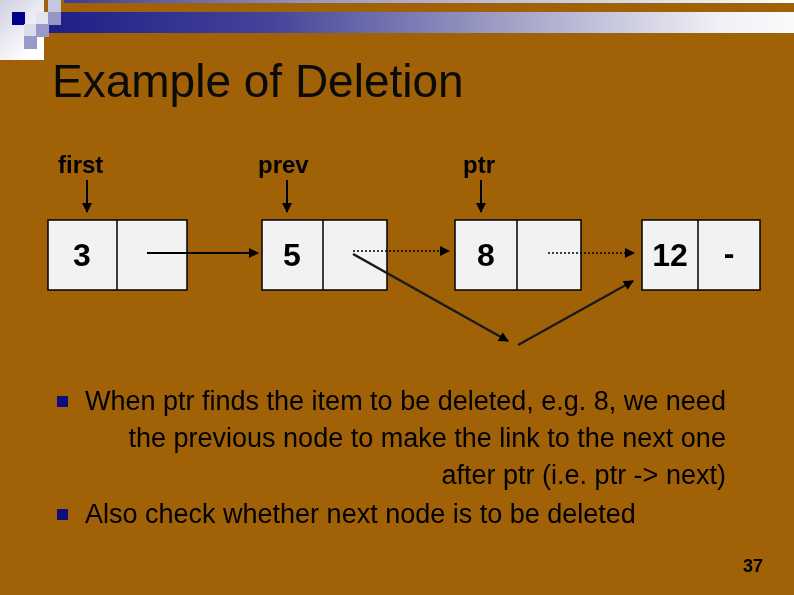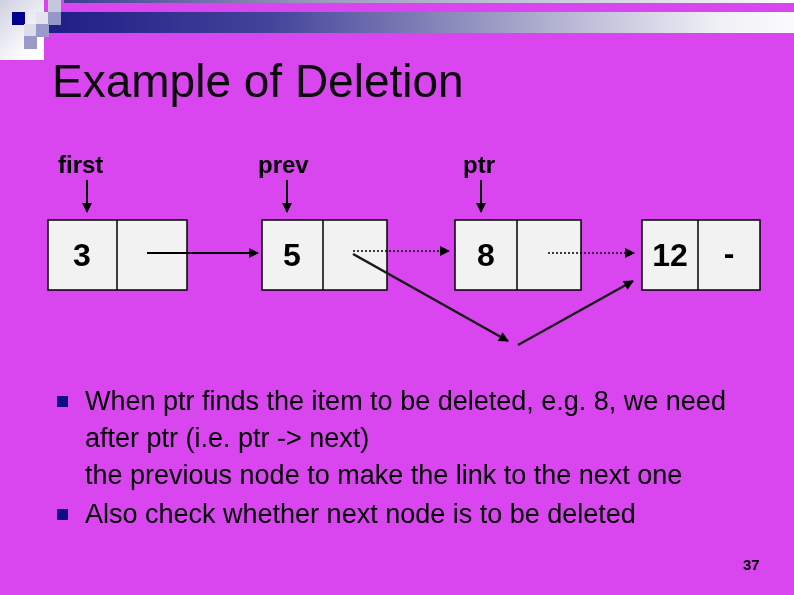--- a/index.html
+++ b/index.html
@@ -1,18 +1,18 @@
 <!DOCTYPE html>
 <html><head>
 <meta charset="utf-8">
 <style>
   html,body{margin:0;padding:0;}
   body{width:794px;height:595px;overflow:hidden;background:#ffffff;
        font-family:"Liberation Sans", sans-serif;color:#000;}
-  .slide{position:relative;width:794px;height:595px;background:#d946ef;}
+  .slide{position:relative;width:794px;height:595px;background:#a16207;}
 
   
   .top-thin-line{position:absolute;left:64px;top:0;width:730px;height:3px;
     background:linear-gradient(to right,#3c3c92 0%,#9a9abe 35%,#f4f4f8 95%,#ffffff 100%);}
   .corner-wash{position:absolute;left:0;top:0;width:44px;height:60px;
     background:linear-gradient(135deg,#cfcfe2 0%,#ffffff 80%);}
   .top-bar{position:absolute;left:48px;top:12px;width:746px;height:21px;
     background:linear-gradient(to right,#1e1e86 0%,#44449a 30%,#9c9cc4 60%,#f0f0f6 90%,#fbfbfd 100%);}
   .sq{position:absolute;width:13px;height:13px;}
   .sq-navy{left:12px;top:12px;background:#00008c;}
@@ -31,31 +31,31 @@
   svg.diagram{position:absolute;left:0;top:0;width:794px;height:595px;}
   .node-rect{fill:#f2f2f2;stroke:#000;stroke-width:1.5;}
   .node-divider{stroke:#000;stroke-width:1.5;}
   .node-value{font-family:"Liberation Sans", sans-serif;font-size:32px;font-weight:bold;fill:#000;}
   .ptr-label{font-family:"Liberation Sans", sans-serif;font-size:24px;font-weight:bold;fill:#000;}
   .arrow-solid{stroke:#000;stroke-width:2;fill:none;}
   .arrow-thick{stroke:#1a1a1a;stroke-width:2.5;fill:none;}
   .arrow-dotted{stroke:#000;stroke-width:1.5;fill:none;stroke-dasharray:2 2;}
 
   
-  .bullets{position:absolute;left:57px;top:383px;right:18px;}
+  .bullets{position:absolute;left:57px;top:383px;right:18px;text-align:right;}
   .bullet{display:flex;align-items:flex-start;}
   .bullet + .bullet{margin-top:2px;}
   .bullet-marker{flex:0 0 auto;width:11px;height:11px;background:#0d0d80;
     margin:13px 17px 0 0;}
   .bullet-text{font-size:27px;line-height:37px;color:#000;}
   .bullet-line{white-space:nowrap;}
 
   
   .page-number{position:absolute;left:743px;top:556px;
-    font-size:15px;font-weight:bold;color:#000;}
+    font-size:18px;font-weight:bold;color:#000;}
 </style>
 </head>
 <body>
 
 <div class="slide">
 
   <div class="corner-wash"></div>
   <div class="top-thin-line"></div>
   <div class="top-bar"></div>
   <div class="sq sq-navy"></div>
@@ -105,22 +105,22 @@
     <line class="arrow-dotted" x1="548" y1="253" x2="634" y2="253" marker-end="url(#ah)"></line>
     <line class="arrow-thick" x1="353" y1="254" x2="508" y2="341" marker-end="url(#ah)"></line>
     <line class="arrow-thick" x1="518" y1="345" x2="633" y2="281" marker-end="url(#ah)"></line>
   </svg>
 
   <div class="bullets">
     <div class="bullet">
       <span class="bullet-marker"></span>
       <div class="bullet-text">
         <div class="bullet-line">When ptr finds the item to be deleted, e.g. 8, we need</div>
+        <div class="bullet-line">the previous node to make the link to the next one</div>
         <div class="bullet-line">after ptr (i.e. ptr -&gt; next)</div>
-        <div class="bullet-line">the previous node to make the link to the next one</div>
       </div>
     </div>
     <div class="bullet">
       <span class="bullet-marker"></span>
       <div class="bullet-text">
         <div class="bullet-line">Also check whether next node is to be deleted</div>
       </div>
     </div>
   </div>
 

